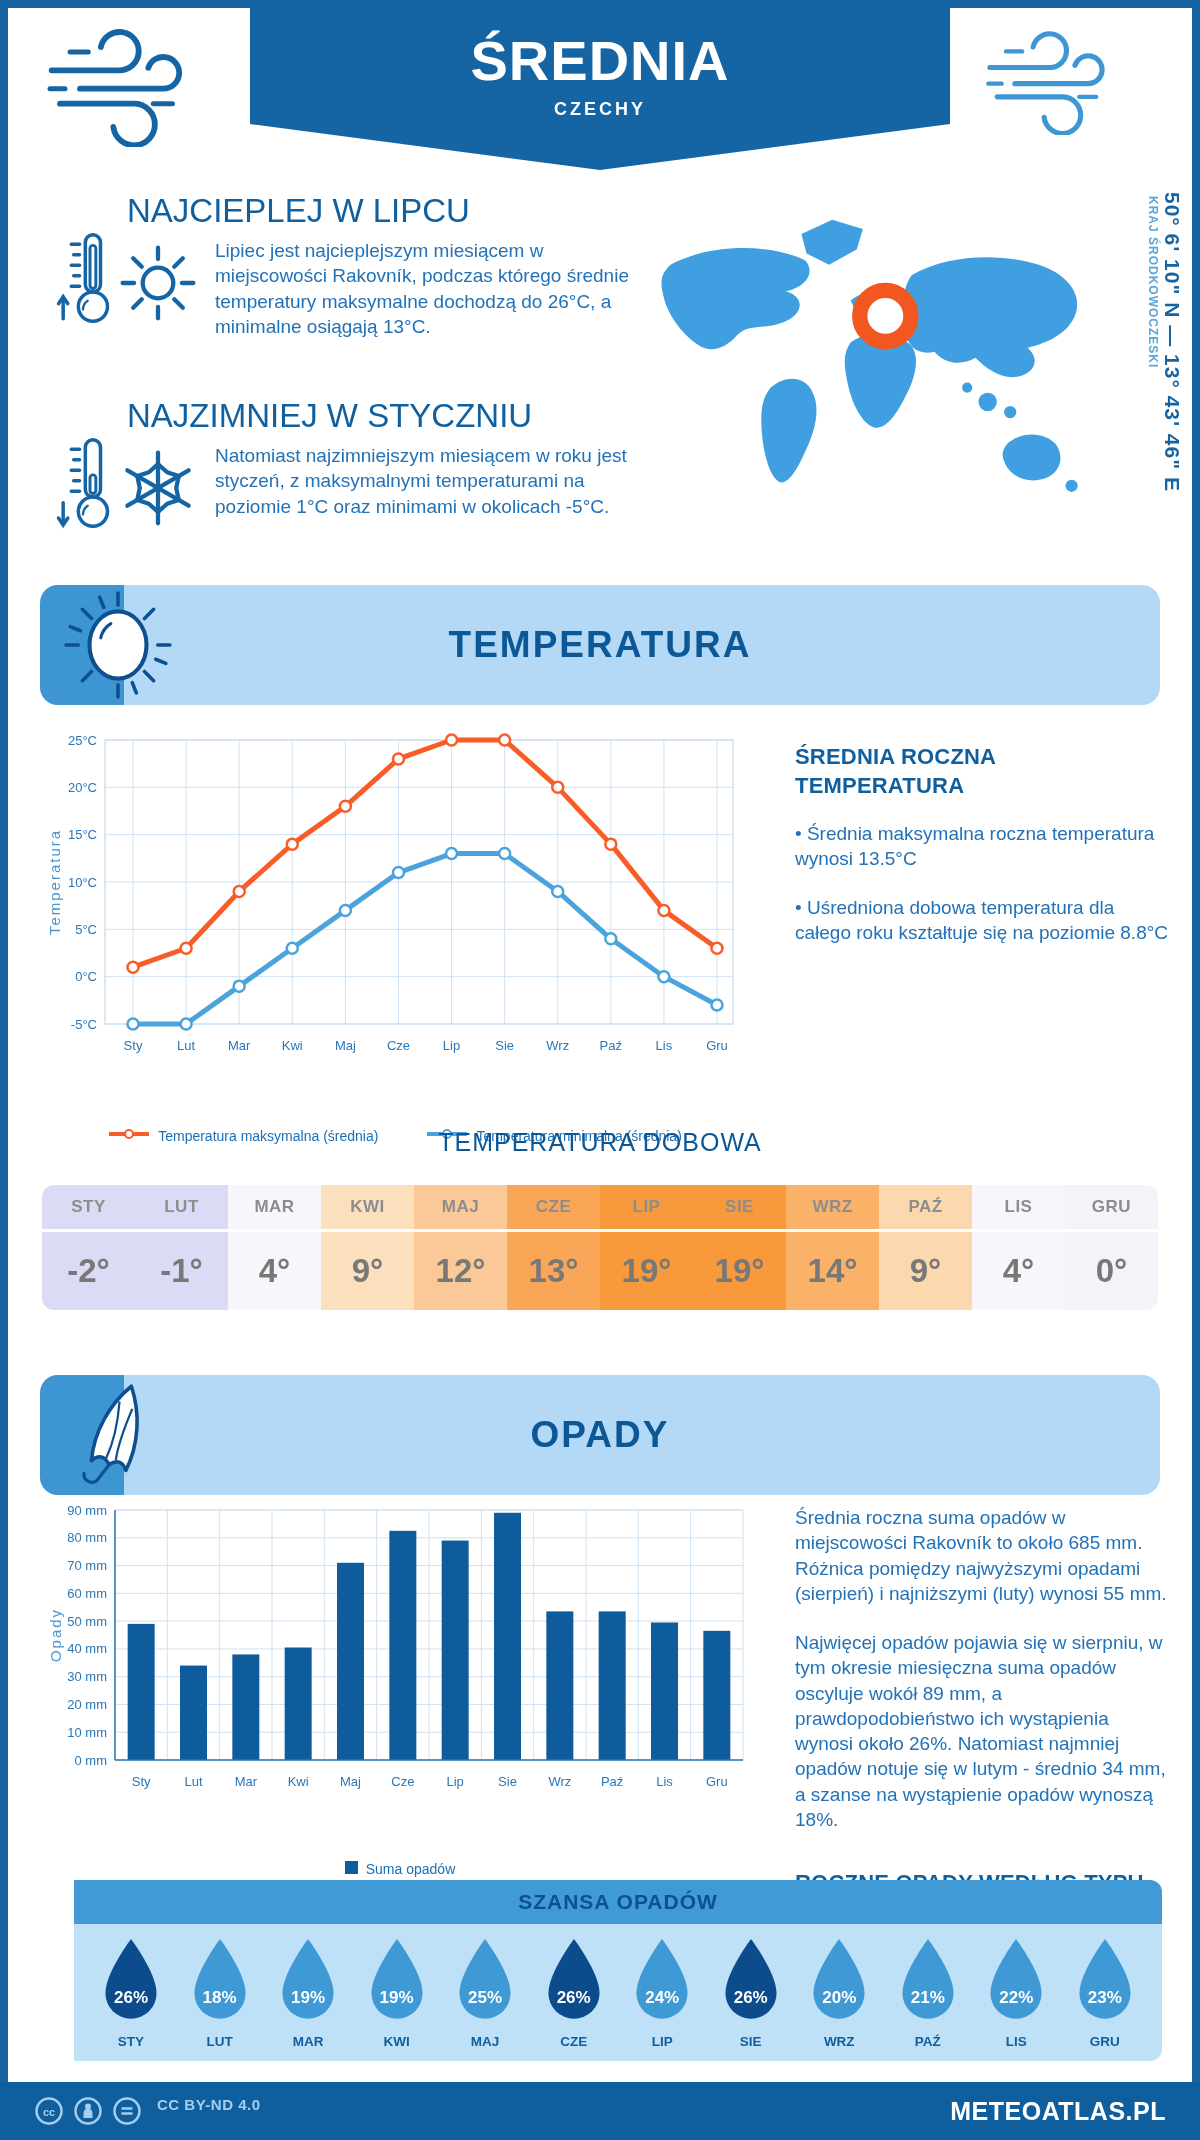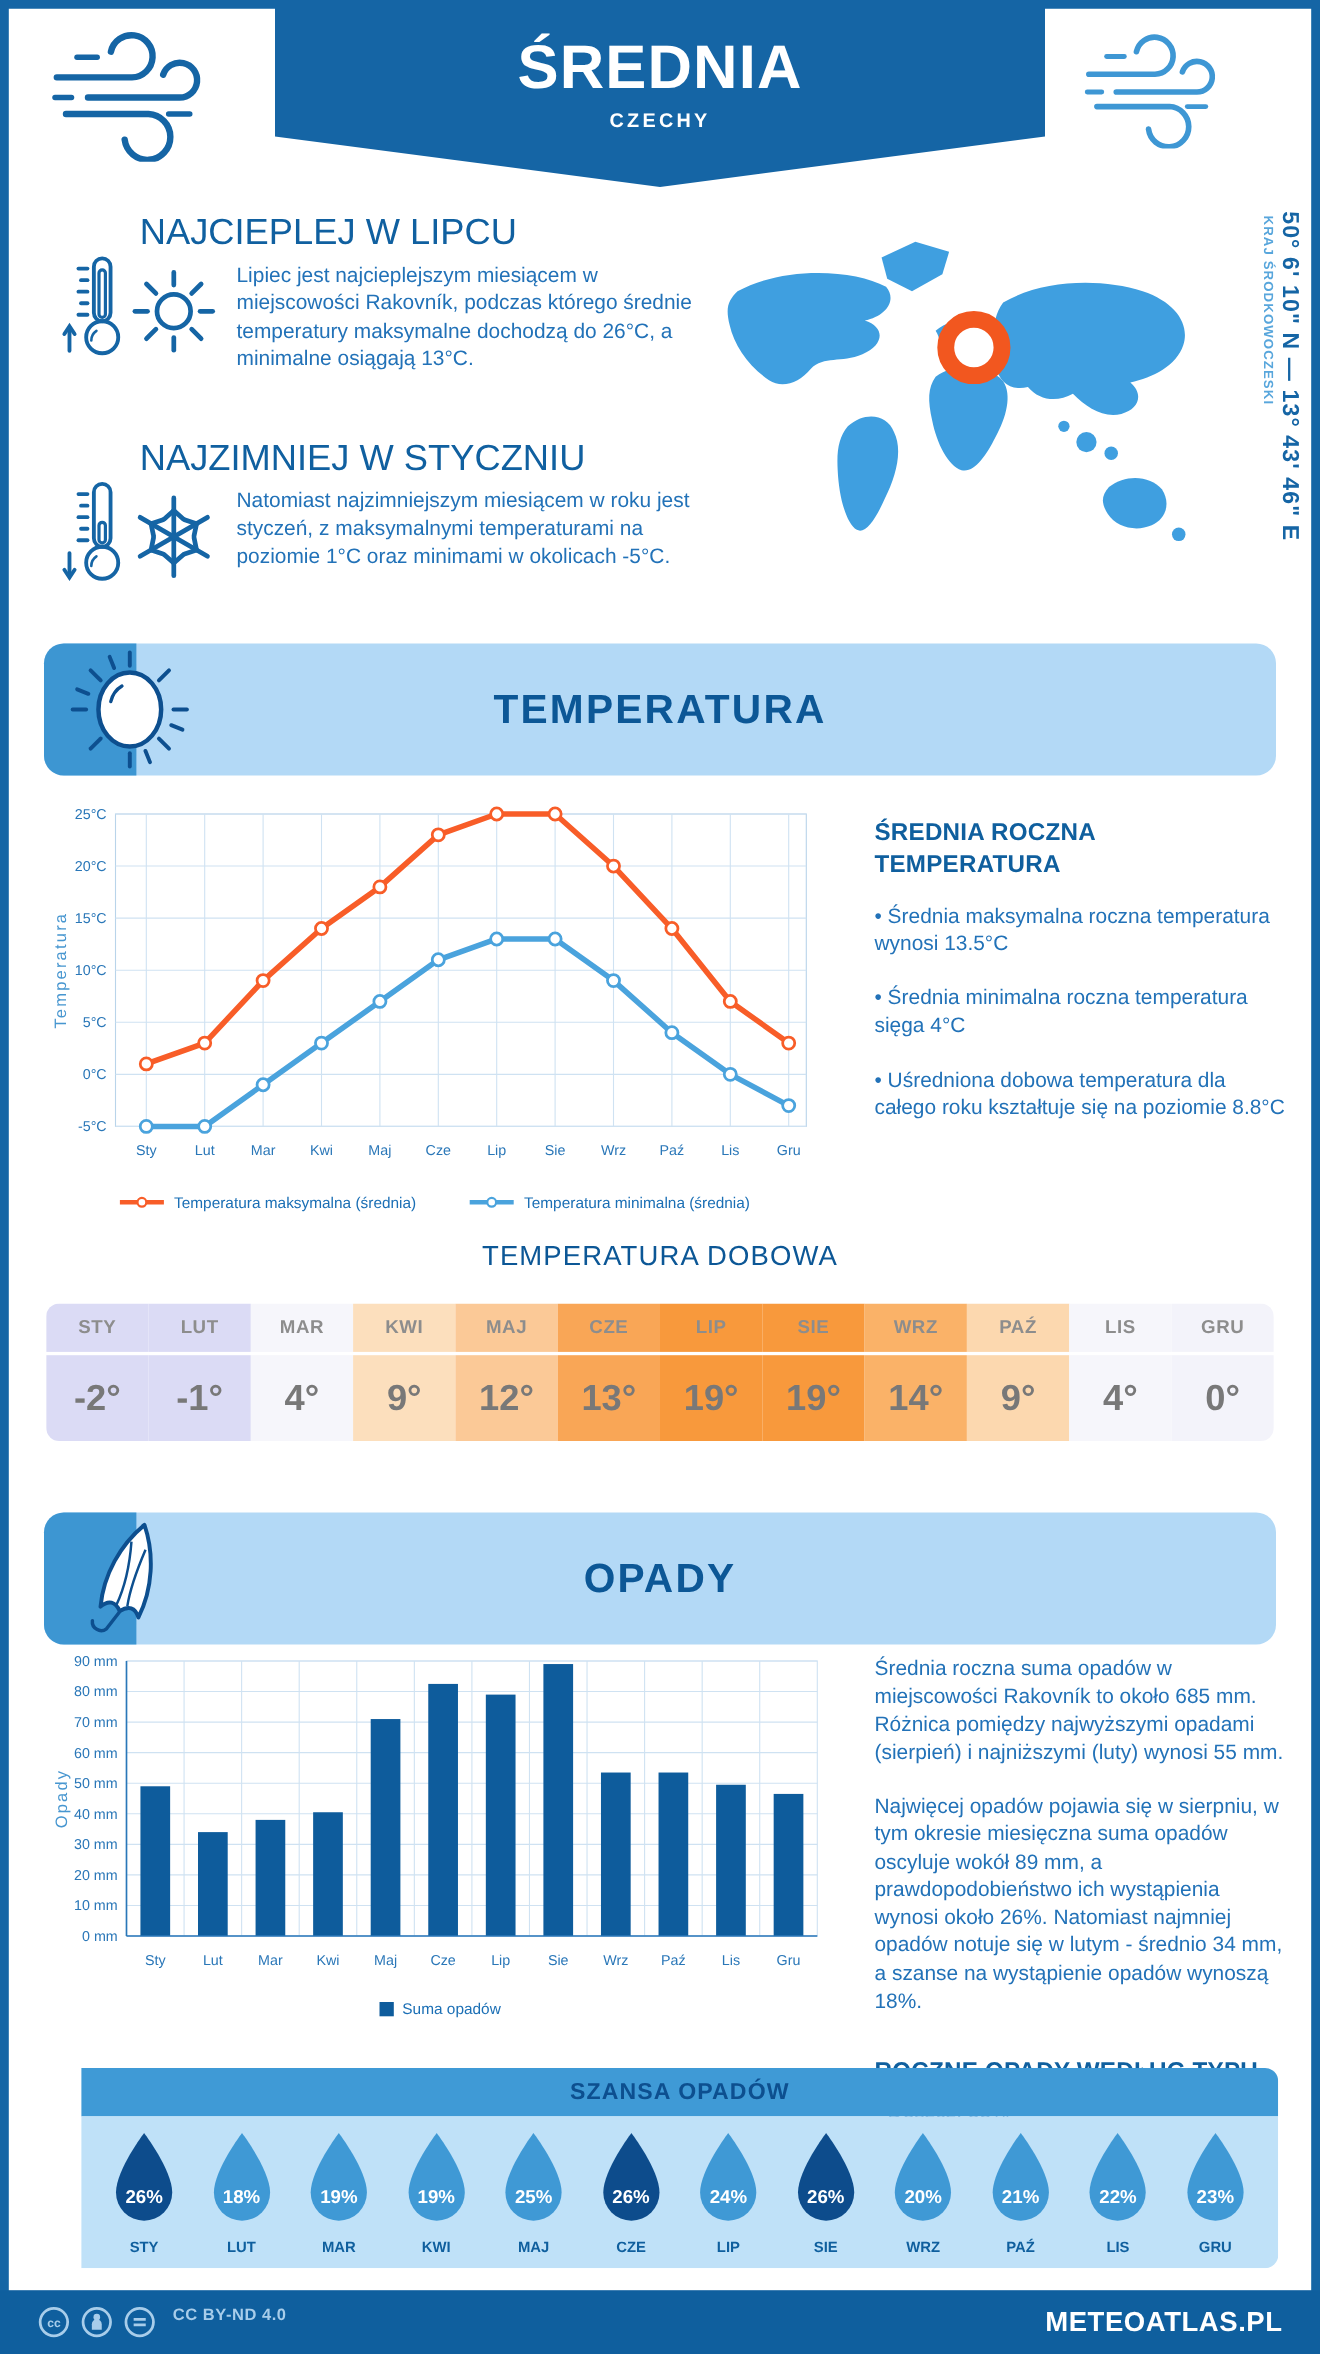--- a/index.html
+++ b/index.html
@@ -24,21 +24,21 @@
   
   .secband{position:absolute;left:40px;right:40px;height:120px;background:#b3d9f6;border-radius:18px;}
   .secband .accent{position:absolute;left:0;top:0;bottom:0;width:84px;background:#3d96d2;border-radius:18px 0 0 18px;}
   .secband .sec-title{position:absolute;left:0;right:0;top:50%;transform:translateY(-50%);
        text-align:center;font-size:37px;font-weight:700;color:#0c5796;letter-spacing:2px;margin:0;}
   .secband .sec-icon{position:absolute;left:22px;top:4px;}
   
   .tick{fill:#2a77b8;font-size:13px;font-family:"Liberation Sans",sans-serif;}
   .axislabel{fill:#4796d0;font-size:15px;letter-spacing:2px;font-family:"Liberation Sans",sans-serif;}
   .legend-row{display:flex;justify-content:center;gap:48px;margin-top:10px;}
-  .legend-item{display:flex;align-items:center;gap:8px;color:#1b6fb5;font-size:14px;}
+  .legend-item{display:flex;gap:8px;color:#1b6fb5;font-size:14px;margin-top:44px;}
   
   .facts{position:absolute;left:795px;width:375px;color:#2272b8;font-size:19px;line-height:1.33;}
   .facts h3{color:#0f5f9e;font-size:22px;margin:0 0 20px 0;letter-spacing:.2px;}
   .facts p{margin:0 0 24px 0;}
   
   .daily-title{position:absolute;left:0;right:0;text-align:center;font-size:25px;font-weight:400;
        color:#0c5796;letter-spacing:1px;margin:0;}
   .dtable{position:absolute;left:42px;right:42px;display:grid;grid-template-columns:repeat(12,1fr);
        border-radius:12px;overflow:hidden;}
   .dcol{display:flex;flex-direction:column;gap:3px;}
@@ -277,21 +277,20 @@
        <circle cx="21" cy="6" r="4" fill="#fff" stroke="#4aa3dd" stroke-width="2"></circle>
           </svg>
        <span>Temperatura minimalna (średnia)</span>
         </div>
       </div>
   </div>
 
   <div class="facts" style="top:742px">
     <h3>ŚREDNIA ROCZNA TEMPERATURA</h3>
     <p>• Średnia maksymalna roczna temperatura wynosi 13.5°C</p>
-    <p>• Średnia minimalna roczna temperatura sięga 4°C</p>
     <p>• Uśredniona dobowa temperatura dla całego roku kształtuje się na poziomie 8.8°C</p>
   </div>
 
   <h3 class="daily-title" style="top:1128px">TEMPERATURA DOBOWA</h3>
   <div id="daily-table" class="dtable" style="top:1185px">
       <div class="dcol">
        <div class="dhead" style="background:#dbdbf5">STY</div>
        <div class="dval" style="background:#dbdbf5">-2°</div>
      </div>
       <div class="dcol">

